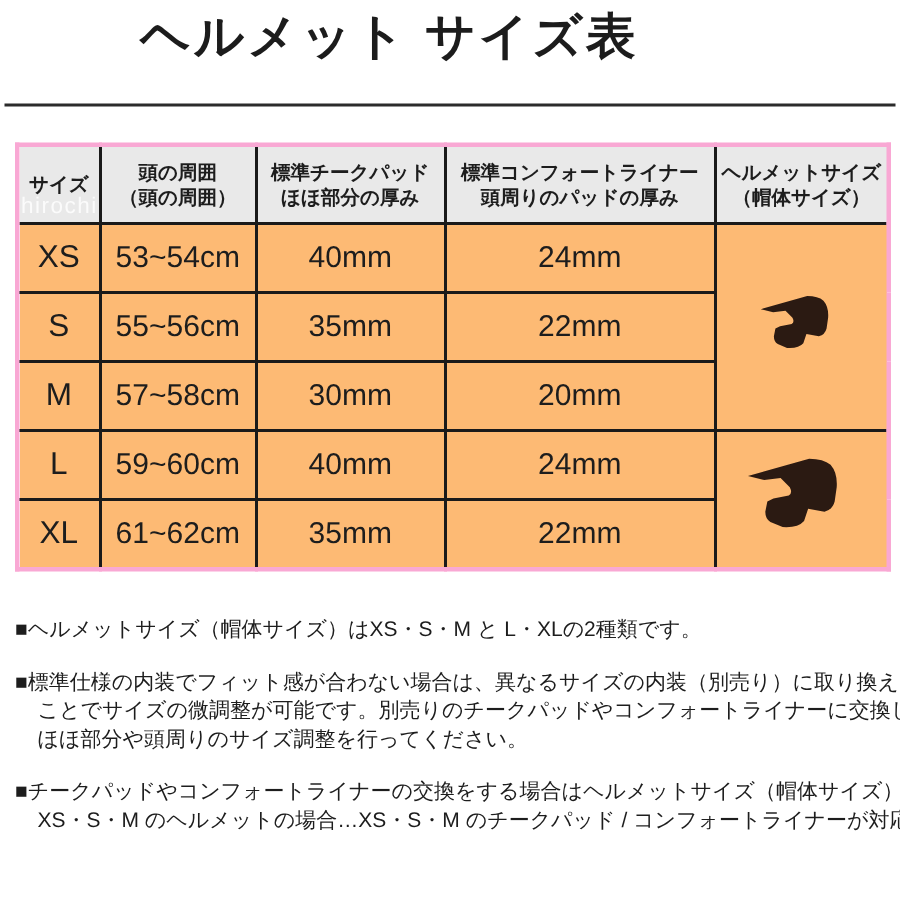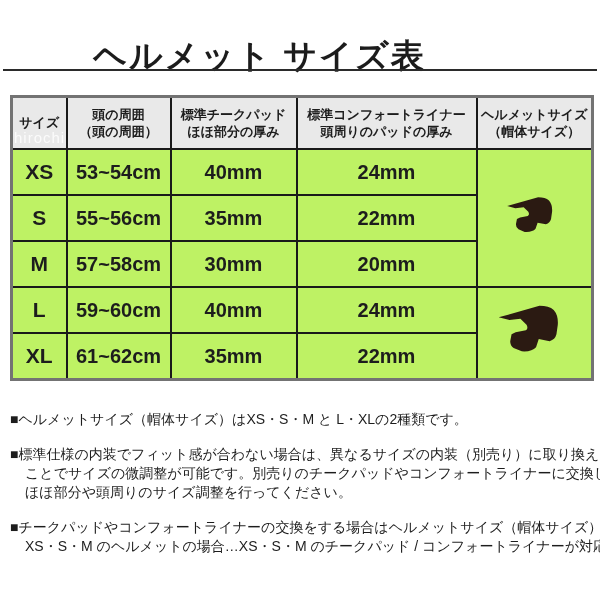--- a/index.html
+++ b/index.html
@@ -9,45 +9,44 @@
     font-family:"Liberation Sans","DejaVu Sans",sans-serif;
     color:#1d1d1d;
     position:relative;
     overflow:hidden;
   }
   .page-title {
     position:absolute; top:2px; left:0; width:519px;
     text-align:center;
     font-size:33px; font-weight:bold; letter-spacing:2px;
     color:#1c1c1c;
-    margin-top:32px;
   }
   .title-rule {
     position:absolute; top:69px; left:3px; width:594px; height:2px;
     background:#2b2b2b;
   }
   table.size-table {
     position:absolute; top:95px; left:10px;
     width:581px;
     border-collapse:collapse; table-layout:fixed;
-    border:3px solid #737373;
+    border:3px solid #f9a8d4;
   }
   .size-table th, .size-table td {
     border:2px solid #1a1a1a;
     text-align:center; vertical-align:middle;
     padding:0; overflow:hidden;
   }
   .size-table th {
     background:#e9e9e9;
     font-size:13px; font-weight:bold; line-height:1.32;
     height:50px;
   }
   .size-table td {
-    background:#bef264;
-    height:44px; font-weight:bold;
+    background:#fdba74;
+    height:44px; font-weight:normal;
   }
   td.size-cell  { font-size:21px; }
   td.value-cell { font-size:20px; }
   td.helmet-cell svg { display:block; margin:0 auto; }
   .watermark {
     position:absolute; left:14px; top:129px;
     font-size:15px; letter-spacing:1px;
     color:rgba(255,255,255,0.82);
     pointer-events:none;
   }

